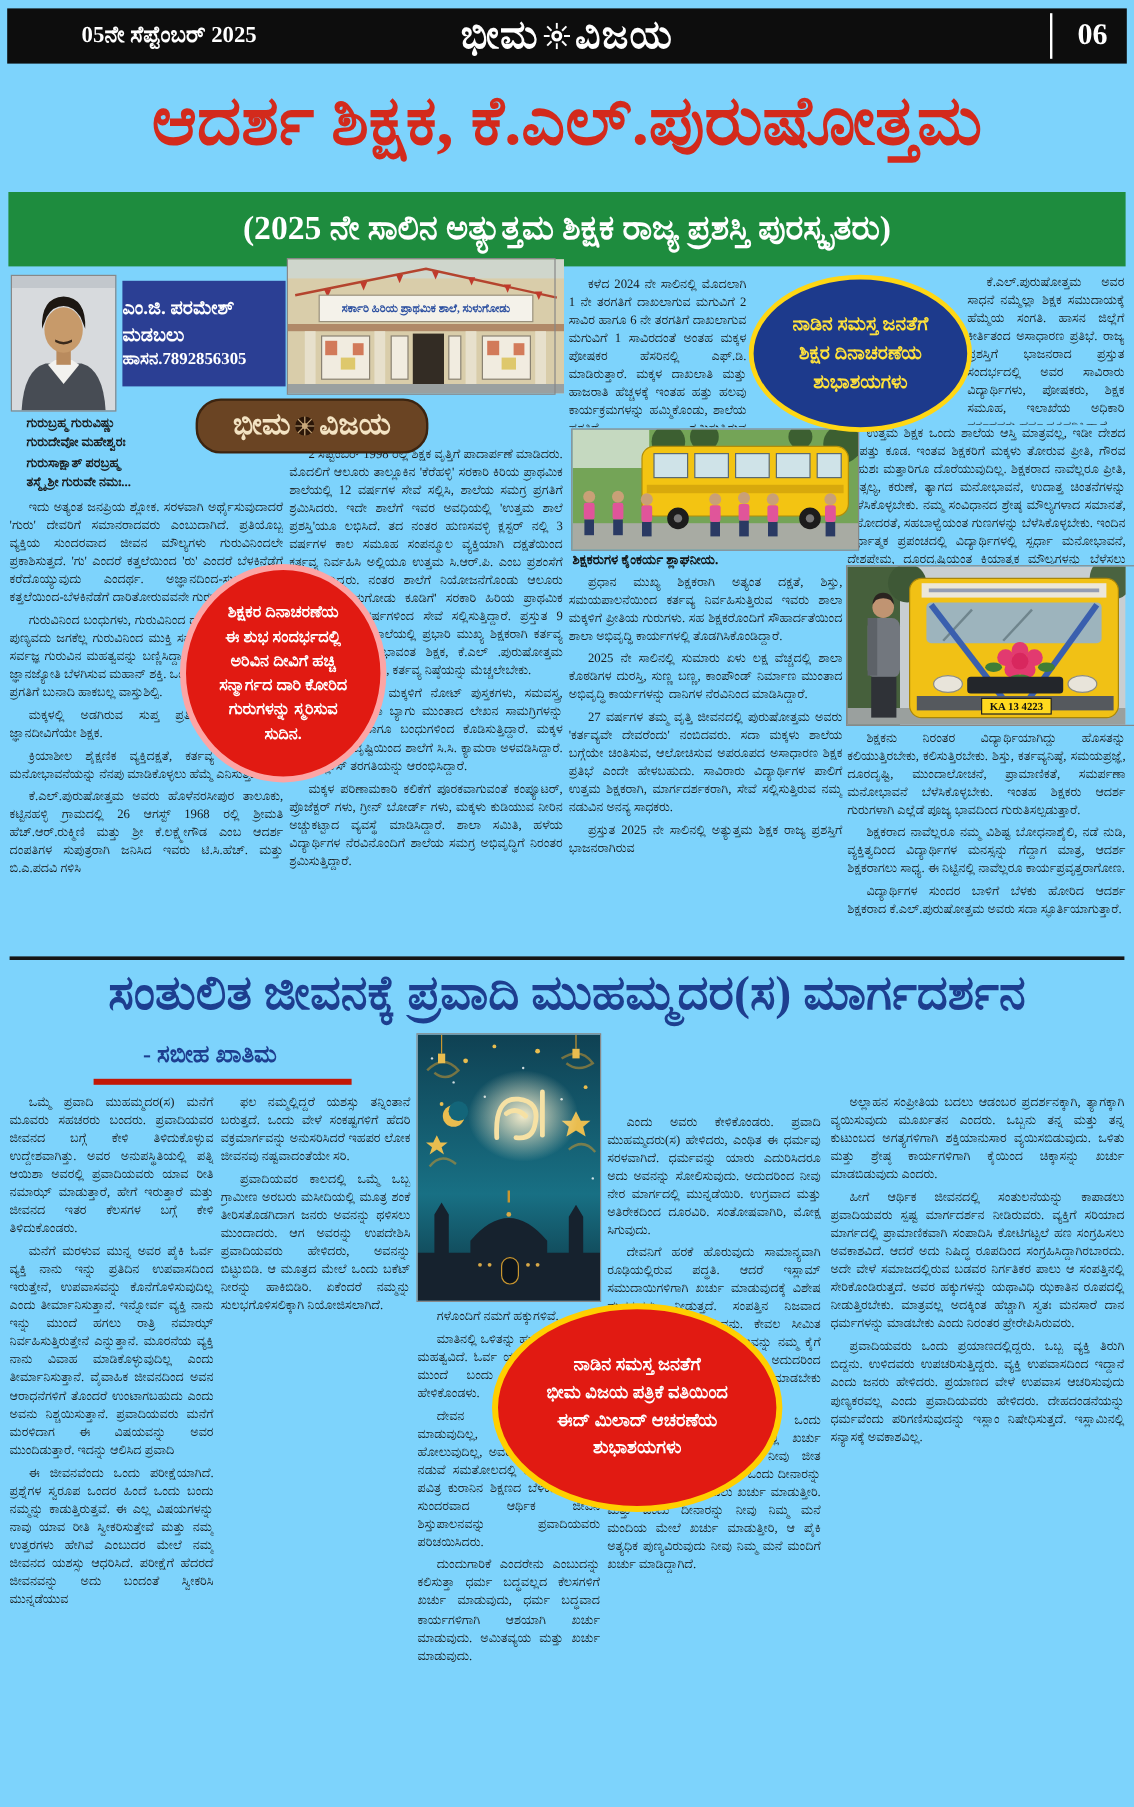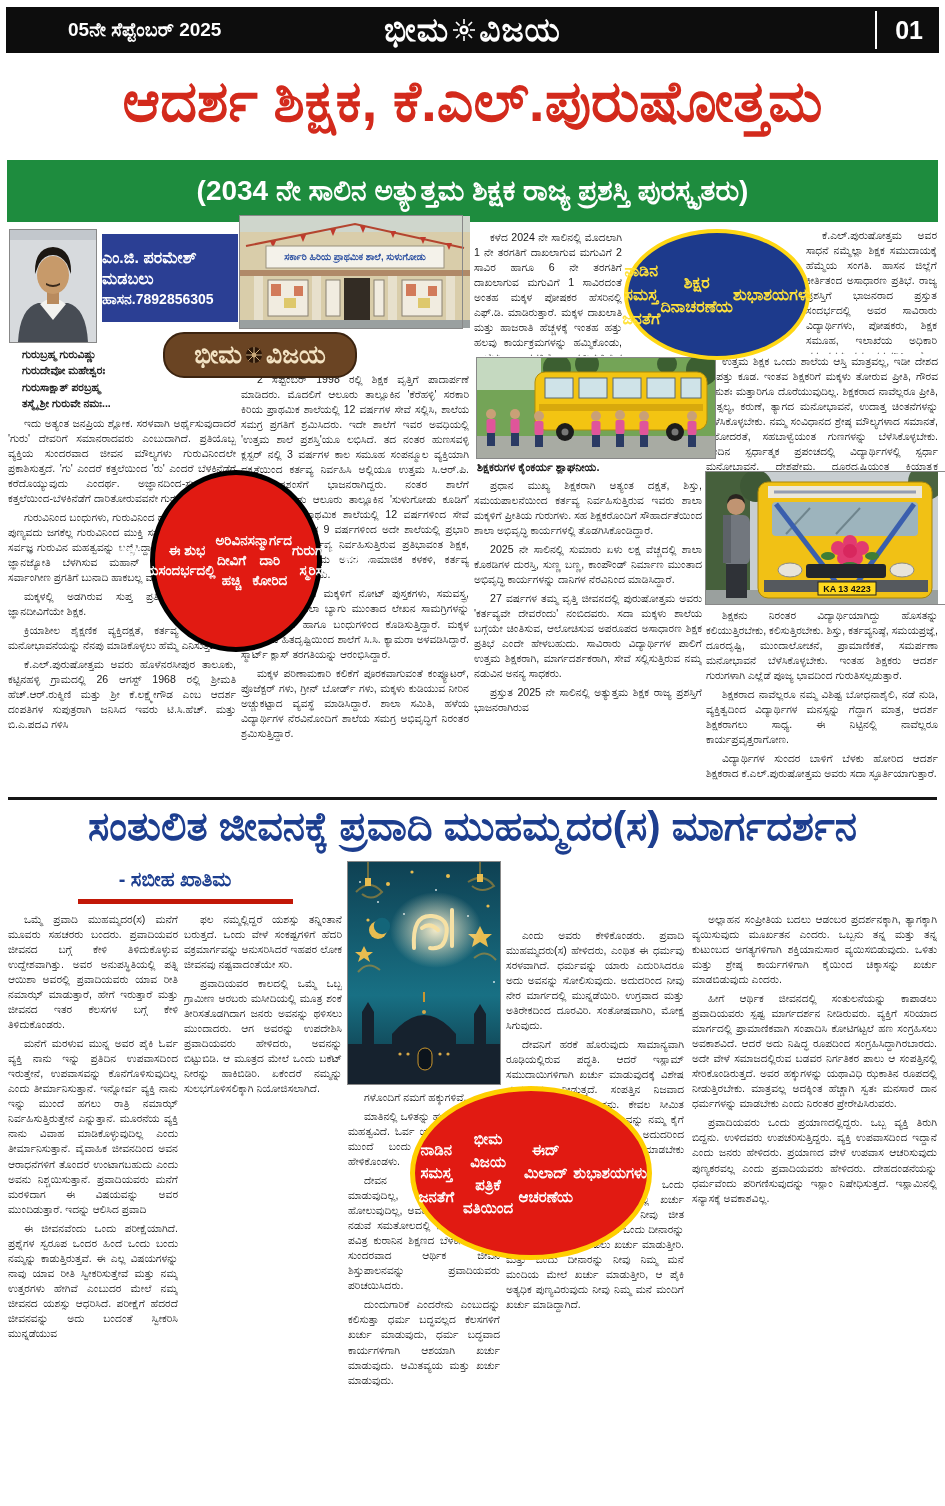--- a/index.html
+++ b/index.html
@@ -1,17 +1,17 @@
 <!DOCTYPE html>
 <html><head>
 <meta charset="utf-8">
 <style>
   html,body{margin:0;padding:0;background:#e9e9e9;}
-  #page{position:relative;width:945px;height:1506px;background:#ffffff;margin:0 auto;overflow:hidden;
-        font-family:Liberation Sans, sans-serif;color:#1b1b1b;}
+  #page{position:relative;width:945px;height:1506px;background:#7dd3fc;margin:0 auto;overflow:hidden;
+        font-family:Liberation Serif, serif;color:#1b1b1b;}
   .abs{position:absolute;}
   
   #header{left:6px;top:7px;width:933px;height:46px;background:#0d0d0d;color:#fff;display:flex;align-items:center;}
   #header .date{position:absolute;left:62px;font-size:19px;font-weight:700;}
   #header .masthead{position:absolute;left:0;right:0;text-align:center;font-size:33px;font-weight:800;letter-spacing:1px;display:flex;justify-content:center;align-items:center;gap:4px;}
   #header .pageno{position:absolute;right:16px;font-size:25px;font-weight:700;}
   #header .vdiv{position:absolute;right:62px;top:4px;bottom:4px;width:2px;background:#fff;}
   
   #headline1{left:0;top:56px;width:945px;text-align:center;color:#d32a1c;font-size:57px;font-weight:800;line-height:1.6;}
   #subhead{left:7px;top:160px;width:931px;height:62px;background:#1e8c3e;color:#fff;display:flex;align-items:center;justify-content:center;font-size:28px;font-weight:700;}
@@ -21,23 +21,23 @@
   #authorBox .l2{font-size:16px;font-weight:700;}
   #authorBox .l3{font-size:14px;font-weight:700;}
   
   #logoPill{left:163px;top:332px;width:190px;height:42px;background:#6a4423;border:2px solid #3c2410;border-radius:21px;color:#f3e3c3;display:flex;align-items:center;justify-content:center;gap:3px;font-size:25px;font-weight:800;z-index:4;}
   
   .col{position:absolute;font-size:10.6px;line-height:1.42;text-align:justify;overflow:hidden;color:#191919;}
   .col p{margin:0 0 4px;text-indent:16px;}
   .shloka{white-space:pre-line;font-weight:700;text-indent:0;padding-left:14px;line-height:1.55;margin-bottom:4px;}
   .caption{position:absolute;font-size:11px;font-weight:700;color:#111;}
   
-  .oval{position:absolute;border-radius:50%;display:flex;flex-direction:row;align-items:center;justify-content:center;text-align:center;z-index:6;}
+  .oval{position:absolute;border-radius:50%;display:flex;flex-direction:column;align-items:center;justify-content:center;text-align:center;z-index:6;}
   #badgeBlue{left:624px;top:229px;width:178px;height:123px;background:#1d3a8c;border:4px solid #ffd714;color:#ffe23c;font-size:16px;font-weight:800;line-height:1.5;}
-  #badgeRed1{left:150px;top:470px;width:162px;height:172px;background:#e11a12;border:5px solid #000000;color:#fff;font-size:13.5px;font-weight:800;line-height:1.5;}
+  #badgeRed1{left:150px;top:470px;width:162px;height:172px;background:#e11a12;border:5px solid #fca5a5;color:#fff;font-size:13.5px;font-weight:800;line-height:1.5;}
   #badgeRed2{left:410px;top:1086px;width:232px;height:164px;background:#e11a12;border:5px solid #ffcf00;color:#fff;font-size:15px;font-weight:800;line-height:1.55;}
   
   #rule{left:8px;top:797px;width:929px;height:3px;background:#161616;}
   #headline2{left:0;top:804px;width:945px;text-align:center;color:#1d3e8f;font-size:40px;font-weight:800;}
   #byline{left:15px;top:868px;width:320px;text-align:center;color:#1d3e8f;font-size:20px;font-weight:800;}
   #bylineBar{left:78px;top:899px;width:215px;height:5px;background:#c21807;}
   .photo{position:absolute;z-index:1;outline:1px solid #888;}
   svg{display:block;}
 </style>
 </head>
@@ -61,25 +61,25 @@
               <line x1="3" y1="19" x2="6.6" y2="15.4"></line>
               <line x1="15.4" y1="6.6" x2="19" y2="3"></line>
             </g>
             <circle cx="11" cy="11" r="4.6" fill="#fff"></circle>
             <circle cx="11" cy="11" r="2" fill="#0d0d0d"></circle>
           </svg>
       </span>
       <span>ವಿಜಯ</span>
     </span>
     <span class="vdiv"></span>
-    <span class="pageno">01</span>
+    <span class="pageno">06</span>
   </div>
 
   <div class="abs" id="headline1">ಆದರ್ಶ ಶಿಕ್ಷಕ, ಕೆ.ಎಲ್.ಪುರುಷೋತ್ತಮ</div>
-  <div class="abs" id="subhead">(2034 ನೇ ಸಾಲಿನ ಅತ್ಯುತ್ತಮ ಶಿಕ್ಷಕ ರಾಜ್ಯ ಪ್ರಶಸ್ತಿ ಪುರಸ್ಕೃತರು)</div>
+  <div class="abs" id="subhead">(2025 ನೇ ಸಾಲಿನ ಅತ್ಯುತ್ತಮ ಶಿಕ್ಷಕ ರಾಜ್ಯ ಪ್ರಶಸ್ತಿ ಪುರಸ್ಕೃತರು)</div>
 
   <div class="abs photo" style="left:10px;top:230px;width:86px;height:112px;">
     <svg width="86" height="112" viewBox="0 0 86 112">
       <rect width="86" height="112" fill="#d7dadd"></rect>
       <rect width="86" height="10" fill="#c2c7cc"></rect>
       <path d="M8 112 Q10 78 28 73 L58 73 Q76 78 78 112 Z" fill="#474c54"></path>
       <path d="M30 74 L43 90 L56 74 L50 70 L36 70 Z" fill="#f2f2ef"></path>
       <rect x="37" y="60" width="12" height="14" fill="#b98b5e"></rect>
       <ellipse cx="43" cy="45" rx="16" ry="19" fill="#c79a6a"></ellipse>
       <path d="M25 44 Q24 18 43 17 Q62 18 61 44 L57 34 Q51 25 43 25 Q34 25 29 34 Z" fill="#1c1712"></path>

